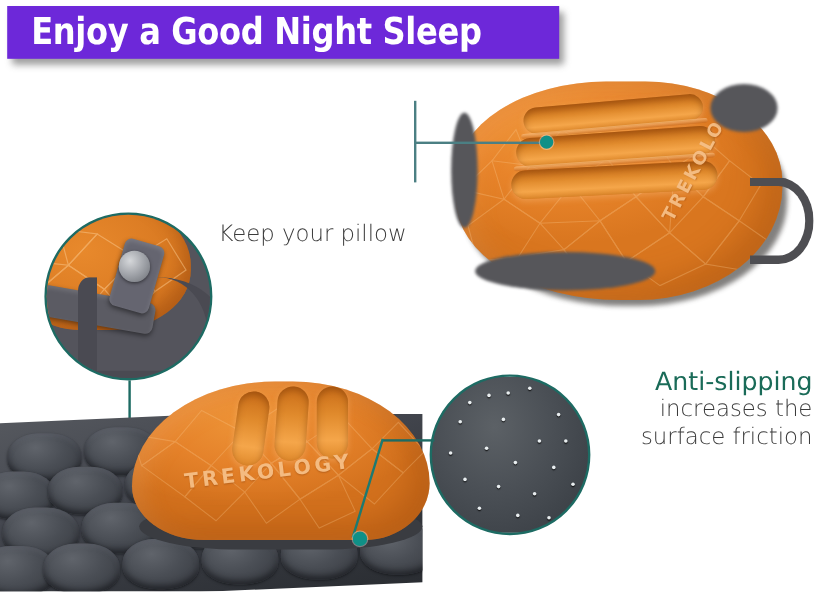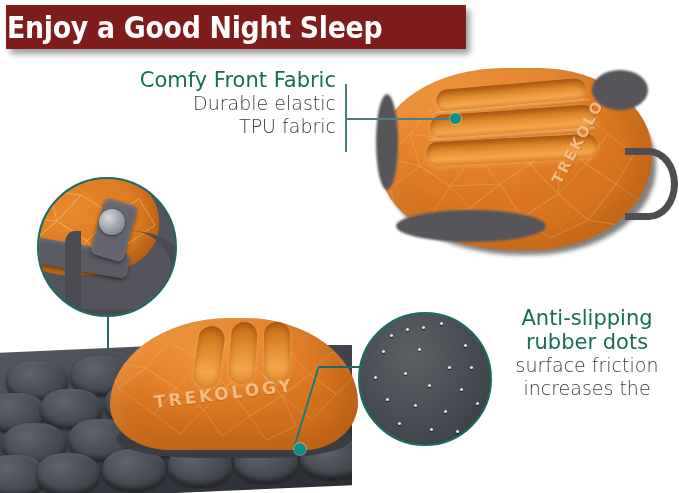--- a/index.html
+++ b/index.html
@@ -7,38 +7,38 @@
        font-family:"DejaVu Sans","Liberation Sans",sans-serif;}
   #stage{position:relative;width:679px;height:493px;background:#fff;}
 
   
   .banner-shadow{
     position:absolute;left:10px;top:10px;width:460px;height:44px;
     background:rgba(40,40,40,.45);filter:blur(3px);border-radius:2px;
   }
   .banner{
     position:absolute;left:6px;top:5px;width:460px;height:44px;
-    background:#7f1d1d;display:flex;align-items:center;box-sizing:border-box;
-    padding-left:1px;
+    background:#6d28d9;display:flex;align-items:center;box-sizing:border-box;
+    padding-left:20px;
   }
   .banner-text{
     color:#ffffff;font-size:31px;font-weight:bold;letter-spacing:-.3px;
     font-family:"DejaVu Sans Condensed","Liberation Sans",sans-serif;
     white-space:nowrap;transform:scaleX(.96);transform-origin:left center;
   }
 
   
   .callout{position:absolute;}
   .c-head{color:#1a6b58;font-size:21px;line-height:24px;font-weight:400;
           font-family:"DejaVu Sans","Liberation Sans",sans-serif;white-space:nowrap;}
   .c-sub{color:#3b3b3b;font-size:19px;line-height:23px;font-weight:300;
          font-family:"DejaVu Sans","Liberation Sans",sans-serif;white-space:nowrap;}
   #callout-fabric{left:88px;top:68px;text-align:right;width:248px;}
   #callout-latch{left:182px;top:184px;text-align:left;width:200px;}
-  #callout-dots{left:497px;top:306px;text-align:center;width:180px;}
+  #callout-dots{left:497px;top:306px;text-align:right;width:180px;}
 
   
   .ln{position:absolute;background:#4b7f83;}
   .ln-v{width:1.5px;}
   .ln-h{height:1.5px;}
   .ln-teal{background:#1d6b63;}
   .dot{position:absolute;border-radius:50%;background:#0f9087;
        box-shadow:0 0 0 1px rgba(255,255,255,.35);}
   .diag{position:absolute;transform-origin:0 0;height:2px;background:#1c7a71;}
 
@@ -204,25 +204,20 @@
     <div class="p-edge-dark" style="left:4px;top:34px;width:22px;height:96px;"></div>
     <div class="p-edge-dark" style="left:24px;top:150px;width:150px;height:32px;"></div>
     <div class="p-edge-dark" style="left:220px;top:10px;width:56px;height:40px;"></div>
     <div class="strap"></div>
   </div>
 
   <div class="ln ln-v" style="left:345px;top:84px;height:68px;"></div>
   <div class="ln ln-h" style="left:345px;top:118px;width:112px;"></div>
   <div class="dot" style="left:450px;top:113px;width:11px;height:11px;"></div>
 
-  <div class="callout" id="callout-fabric">
-    <div class="c-head">Comfy Front Fabric</div>
-    <div class="c-sub">Durable elastic</div>
-    <div class="c-sub">TPU fabric</div>
-  </div>
 
   <div class="circle" id="inset-latch">
     <div class="latch-orange">
       <svg viewBox="0 0 150 110" preserveAspectRatio="none" style="position:absolute;inset:0;opacity:.5;">
         <g stroke="#fbc98d" stroke-width="1" fill="none">
           <path d="M20 80 L48 56 L78 76 L56 102 Z"></path>
           <path d="M48 56 L72 30 L104 50 L78 76 Z"></path>
           <path d="M104 50 L130 34 L146 60 L120 78 Z"></path>
           <path d="M78 76 L104 50 L120 78 L98 100 Z"></path>
           <path d="M20 80 L10 52 L48 56 Z"></path>
@@ -237,20 +232,21 @@
     <div class="latch-loop"></div>
     <div class="snap"></div>
   </div>
 
   <div class="ln ln-v ln-teal" style="left:107px;top:317px;height:45px;"></div>
   <div class="diag" style="left:107px;top:361px;width:128px;
        transform:rotate(43deg);background:#1c7a71;"></div>
   <div class="dot" style="left:214px;top:467px;width:12px;height:12px;"></div>
 
   <div class="callout" id="callout-latch">
+    <div class="c-sub">Keep your pillow</div>
   </div>
 
   <div id="pad">
     <div class="pad-bg"></div>
     <div class="cell" style="left:6px;top:16px;width:62px;height:40px;"></div>
     <div class="cell" style="left:70px;top:11px;width:62px;height:40px;"></div>
     <div class="cell" style="left:134px;top:6px;width:62px;height:40px;"></div>
     <div class="cell" style="left:198px;top:2px;width:62px;height:40px;"></div>
     <div class="cell" style="left:262px;top:-2px;width:62px;height:40px;"></div>
 
@@ -327,18 +323,17 @@
     <div class="rdot" style="left:116px;top:88px;"></div>
   </div>
 
   <div class="ln ln-h ln-teal" style="left:318px;top:366px;width:44px;"></div>
   <div class="diag" style="left:320px;top:366px;width:86px;
        transform:rotate(107deg);background:#1c7a71;"></div>
   <div class="dot" style="left:294px;top:443px;width:12px;height:12px;"></div>
 
   <div class="callout" id="callout-dots">
     <div class="c-head">Anti-slipping</div>
-    <div class="c-head">rubber dots</div>
+    <div class="c-sub">increases the</div>
     <div class="c-sub">surface friction</div>
-    <div class="c-sub">increases the</div>
   </div>
 
 </div>
 
 </body></html>

